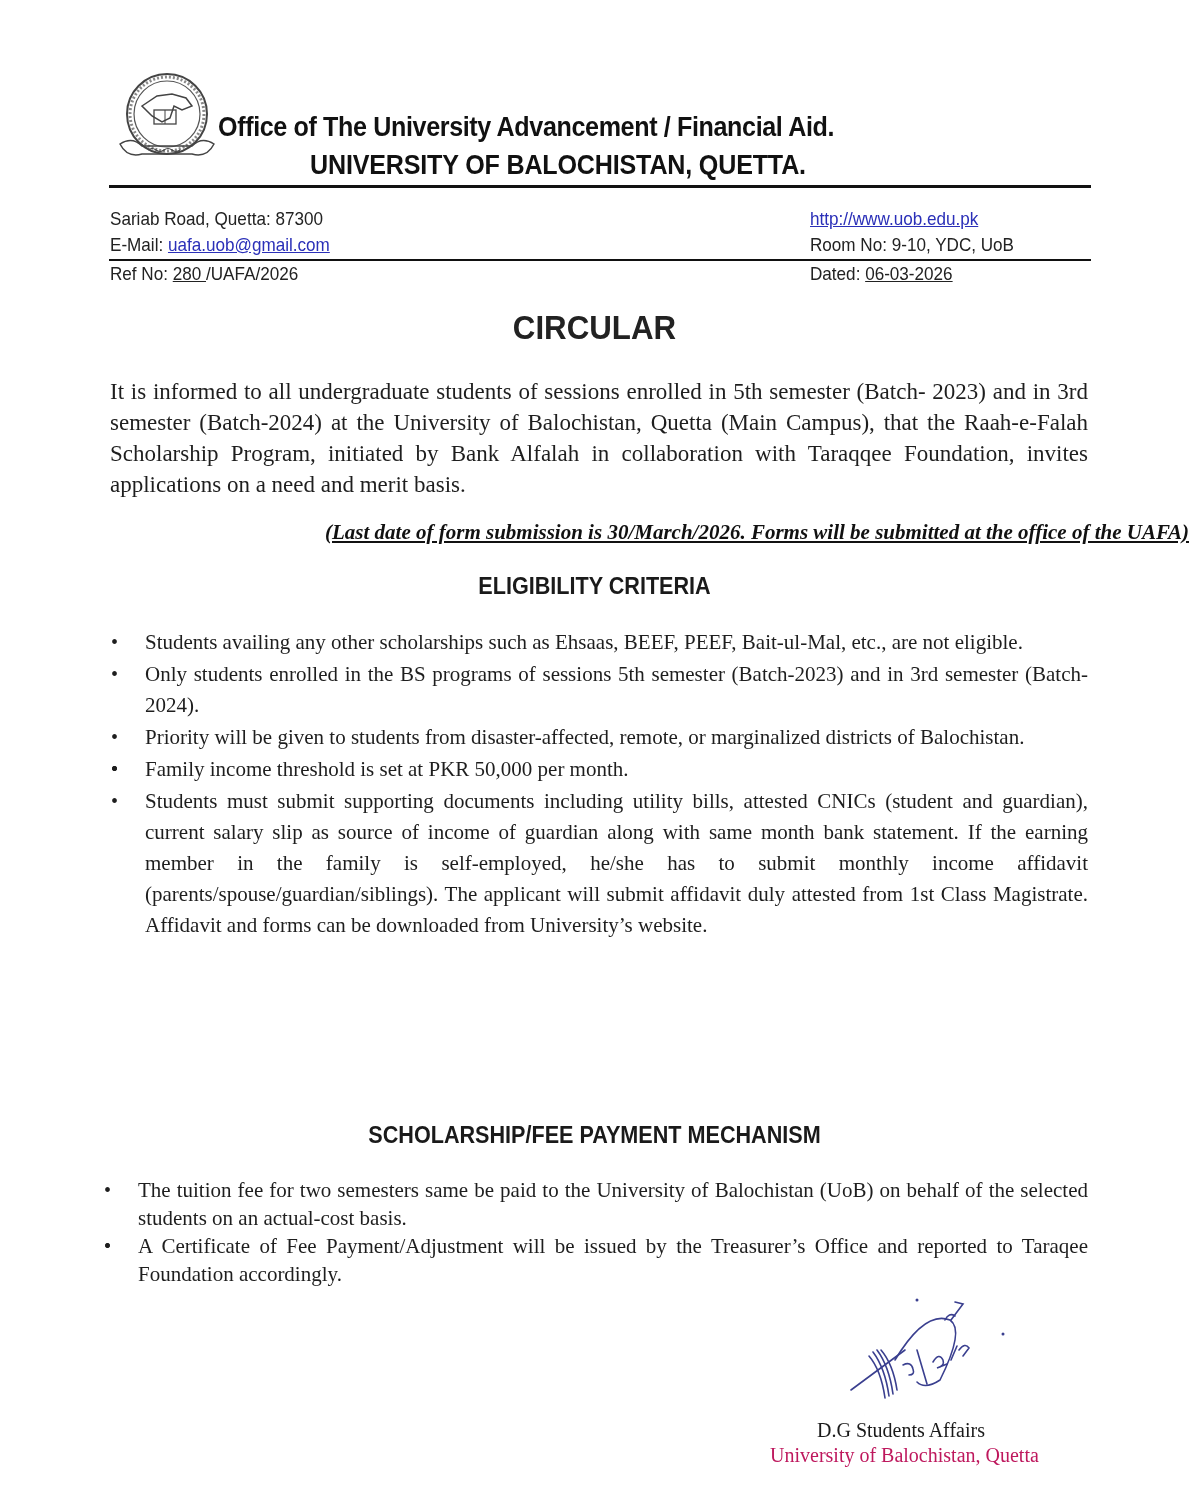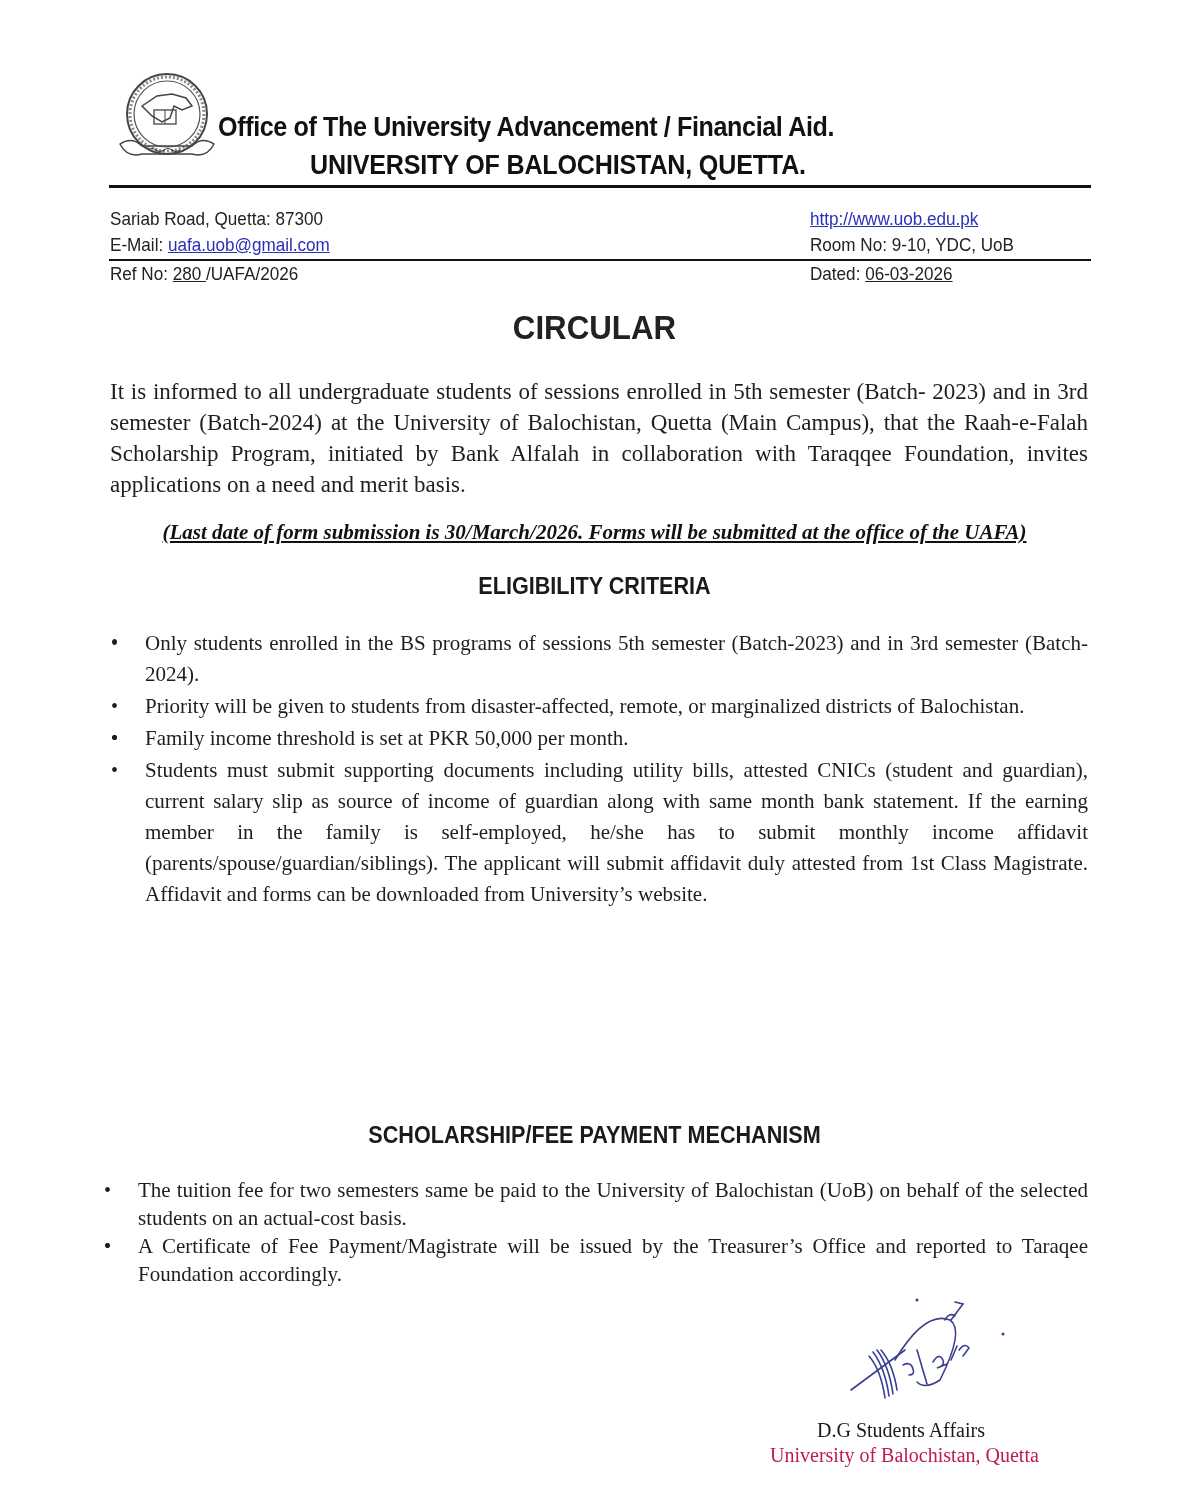--- a/index.html
+++ b/index.html
@@ -36,21 +36,21 @@
     left: 0; width: 1189px; top: 308px; text-align: center;
     font-family: "Liberation Sans", sans-serif; font-weight: bold; font-size: 34px;
     transform: scaleX(0.92); color: #222;
   }
 
   .para {
     left: 110px; width: 978px; top: 376px; font-size: 23px; line-height: 31px;
     text-align: justify; color: #1e1e1e;
   }
   .deadline {
-    left: 0; width: 1189px; top: 520px; text-align: center;
+    left: 0; width: 1189px; top: 520px; text-align: right;
     font-size: 21px; font-weight: bold; font-style: italic; text-decoration: underline;
     color: #111;
   }
   .section-h {
     left: 0; width: 1189px; text-align: center;
     font-family: "Liberation Sans", sans-serif; font-weight: bold; font-size: 24px;
     transform: scaleX(0.9); color: #1a1a1a;
   }
 
   ul.blist { margin: 0; padding: 0; list-style: none; }
@@ -109,34 +109,34 @@
 <div class="abs meta" style="left:810px; top:263px;">
   <span>Dated: </span><span class="u">06-03-2026</span>
 </div>
 
 <div class="abs circular-title">CIRCULAR</div>
 <div class="abs para">It is informed to all undergraduate students of sessions enrolled in 5th semester (Batch- 2023) and in 3rd semester (Batch-2024) at the University of Balochistan, Quetta (Main Campus), that the Raah-e-Falah Scholarship Program, initiated by Bank Alfalah in collaboration with Taraqqee Foundation, invites applications on a need and merit basis.</div>
 <div class="abs deadline">(Last date of form submission is 30/March/2026. Forms will be submitted at the office of the UAFA)</div>
 
 <div class="abs section-h" style="top:572px;">ELIGIBILITY CRITERIA</div>
 <ul class="abs blist elig">
-  <li><span class="bullet">•</span></li>
+  <li><span class="bullet">•</span><span>Students availing any other scholarships such as Ehsaas, BEEF, PEEF, Bait-ul-Mal, etc., are not eligible.</span></li>
   <li><span class="bullet">•</span><span>Only students enrolled in the BS programs of sessions 5th semester (Batch-2023) and in 3rd semester (Batch-2024).</span></li>
   <li><span class="bullet">•</span><span>Priority will be given to students from disaster-affected, remote, or marginalized districts of Balochistan.</span></li>
   <li><span class="bullet">•</span></li>
   <li><span class="bullet">•</span></li>
   <li><span class="bullet">•</span><span>Family income threshold is set at PKR 50,000 per month.</span></li>
   <li><span class="bullet">•</span><span>Students must submit supporting documents including utility bills, attested CNICs (student and guardian), current salary slip as source of income of guardian along with same month bank statement. If the earning member in the family is self-employed, he/she has to submit monthly income affidavit (parents/spouse/guardian/siblings). The applicant will submit affidavit duly attested from 1st Class Magistrate. Affidavit and forms can be downloaded from University’s website.</span></li>
 </ul>
 
 <div class="abs section-h" style="top:1121px;">SCHOLARSHIP/FEE PAYMENT MECHANISM</div>
 <ul class="abs blist pay">
   <li><span class="bullet">•</span><span>The tuition fee for two semesters same be paid to the University of Balochistan (UoB) on behalf of the selected students on an actual-cost basis.</span></li>
   <li><span class="bullet">•</span></li>
-  <li><span class="bullet">•</span><span>A Certificate of Fee Payment/Magistrate will be issued by the Treasurer’s Office and reported to Taraqee Foundation accordingly.</span></li>
+  <li><span class="bullet">•</span><span>A Certificate of Fee Payment/Adjustment will be issued by the Treasurer’s Office and reported to Taraqee Foundation accordingly.</span></li>
 </ul>
 
 <div class="abs signature">
   <svg width="180" height="120" viewBox="0 0 180 120">
     <g fill="none" stroke="#3a3f8f" stroke-width="1.6" stroke-linecap="round">
       <path d="M110 12 L118 14 L106 30"></path>
       <path d="M6 100 L60 60"></path>
       <path d="M50 70 Q80 20 105 30 Q120 40 95 90 Q80 100 72 92"></path>
       <path d="M24 66 Q36 80 40 108"></path>
       <path d="M28 62 Q40 78 44 106"></path>

